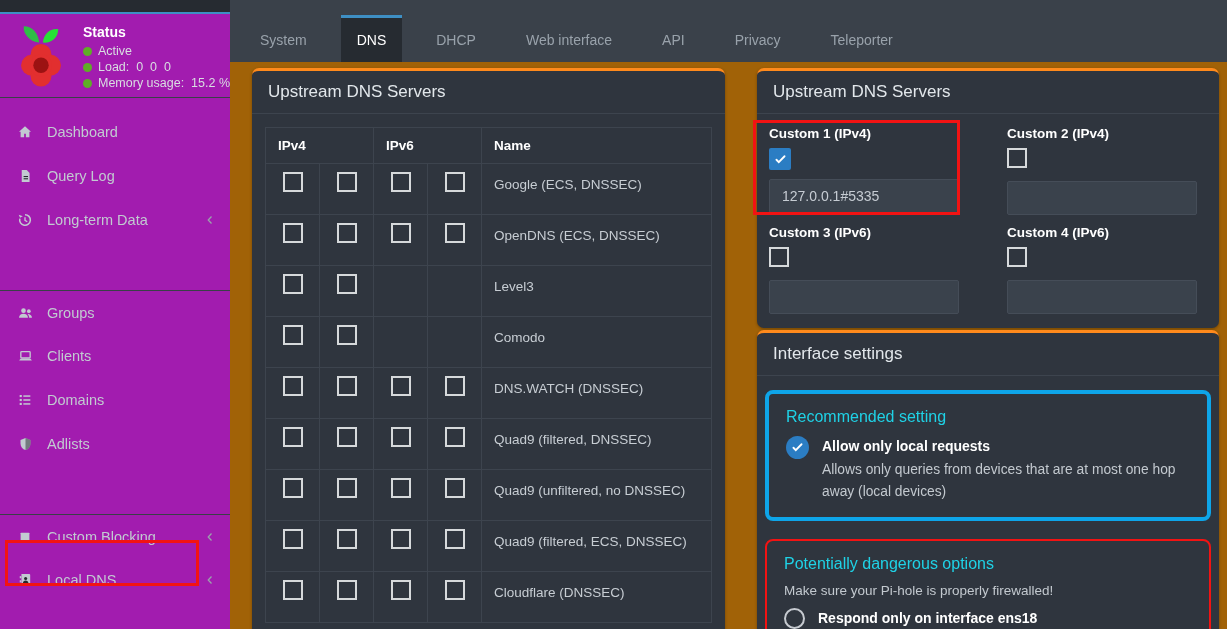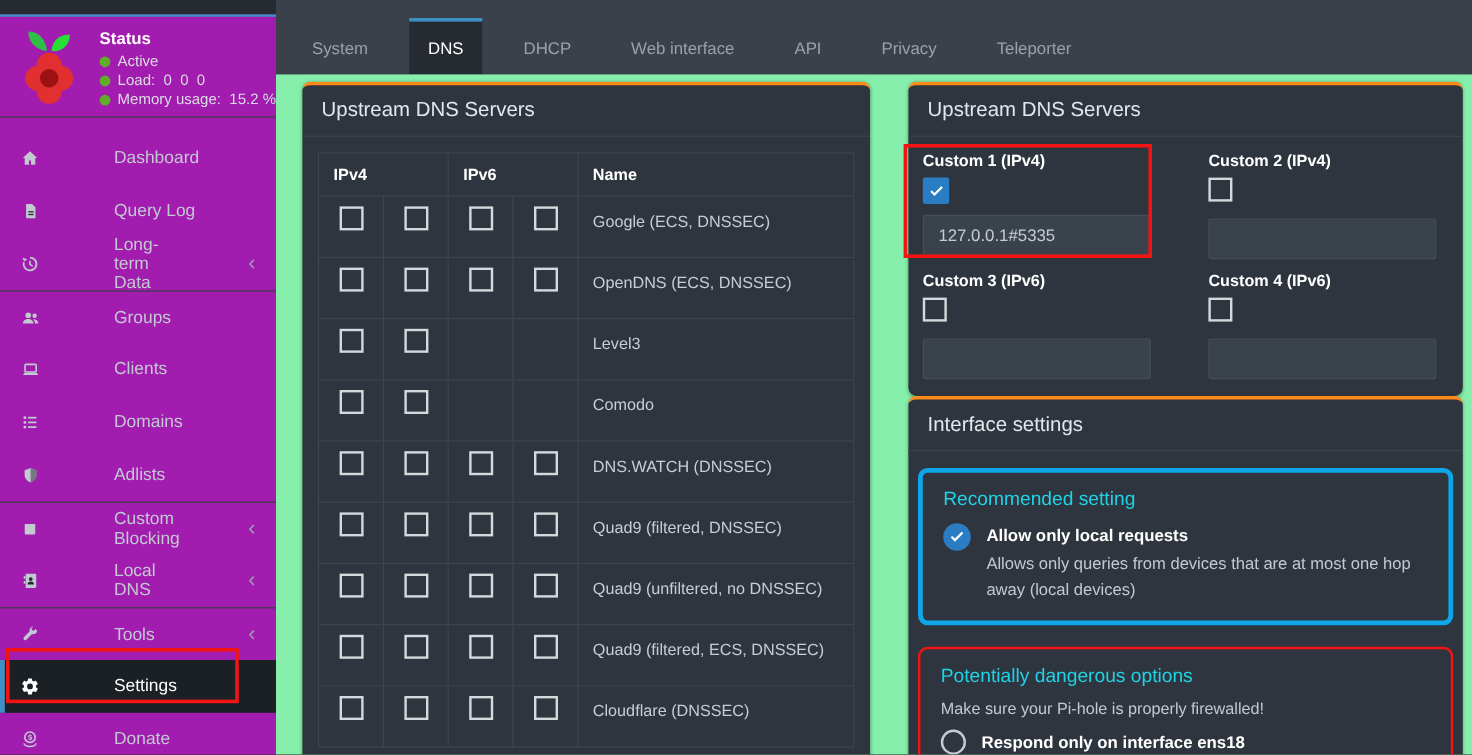--- a/index.html
+++ b/index.html
@@ -12,34 +12,34 @@
   .status-panel { display:flex; gap:13px; padding:8px 8px 8px 12px; height:84px;
                   border-bottom:1px solid #394046; align-items:flex-start; }
   .status-info { padding-top:2px; }
   .status-title { color:#fff; font-size:14px; font-weight:bold; margin-bottom:4px; }
   .status-row { display:flex; align-items:center; margin-bottom:2px; }
   .status-dot { width:9px; height:9px; border-radius:50%; background:#5fae27; margin-right:6px; flex:0 0 auto; }
   .status-text { color:#d9dee2; font-size:12.5px; white-space:pre; }
 
   .menu { list-style:none; padding-top:12px; }
   .menu-item { display:flex; align-items:center; height:44px; padding-left:15px;
-               color:#c2cad1; font-size:14.5px; cursor:pointer;gap:48px; }
-  .menu-item.group-start { border-top:1px solid #394046; }
+               color:#c2cad1; font-size:14.5px; cursor:pointer; }
+  .menu-item.group-start { border-top:1px solid #394046;margin-top:48px; }
   .menu-item.active { background:#1b2024; color:#fff; border-left:4px solid #3e8fc4; padding-left:11px; }
   .mi-icon { width:20px; display:flex; justify-content:center; margin-right:12px; color:#c2cad1; flex:0 0 auto; }
   .menu-item.active .mi-icon { color:#fff; }
   .mi-chevron { margin-left:auto; margin-right:14px; color:#9aa3ab; display:flex; }
 
   
   .main { position:absolute; left:230px; top:0; width:997px; height:629px; }
   .tabbar { display:flex; align-items:flex-end; height:62px; background:#3a414a; padding-left:14px;gap:16px; }
   .tab { height:47px; display:flex; align-items:center; padding:0 16px; margin-right:2px;
          color:#99a2ab; font-size:14px; border-top:3px solid transparent; cursor:pointer; }
   .tab.active { background:#262b31; border-top-color:#3e8fc4; color:#fff; font-weight:500; }
-  .content { position:absolute; left:0; top:62px; width:997px; height:567px; background:#86efac; overflow:hidden; }
+  .content { position:absolute; left:0; top:62px; width:997px; height:567px; background:#a16207; overflow:hidden; }
 
   
   .panel { position:absolute; background:#2f353e; border-top:3px solid #ff8a1c; border-radius:7px;
            box-shadow:0 1px 3px rgba(0,0,0,.3); }
   .panel-header { padding:11px 16px; font-size:17px; color:#e2e7eb; border-bottom:1px solid #3d444e; }
   .panel-left  { left:22px;  top:6px;   width:473px; border-bottom-left-radius:0; border-bottom-right-radius:0; }
   .panel-custom { left:527px; top:6px;  width:462px; }
   .panel-interface { left:527px; top:268px; width:462px; height:600px; }
 
   

